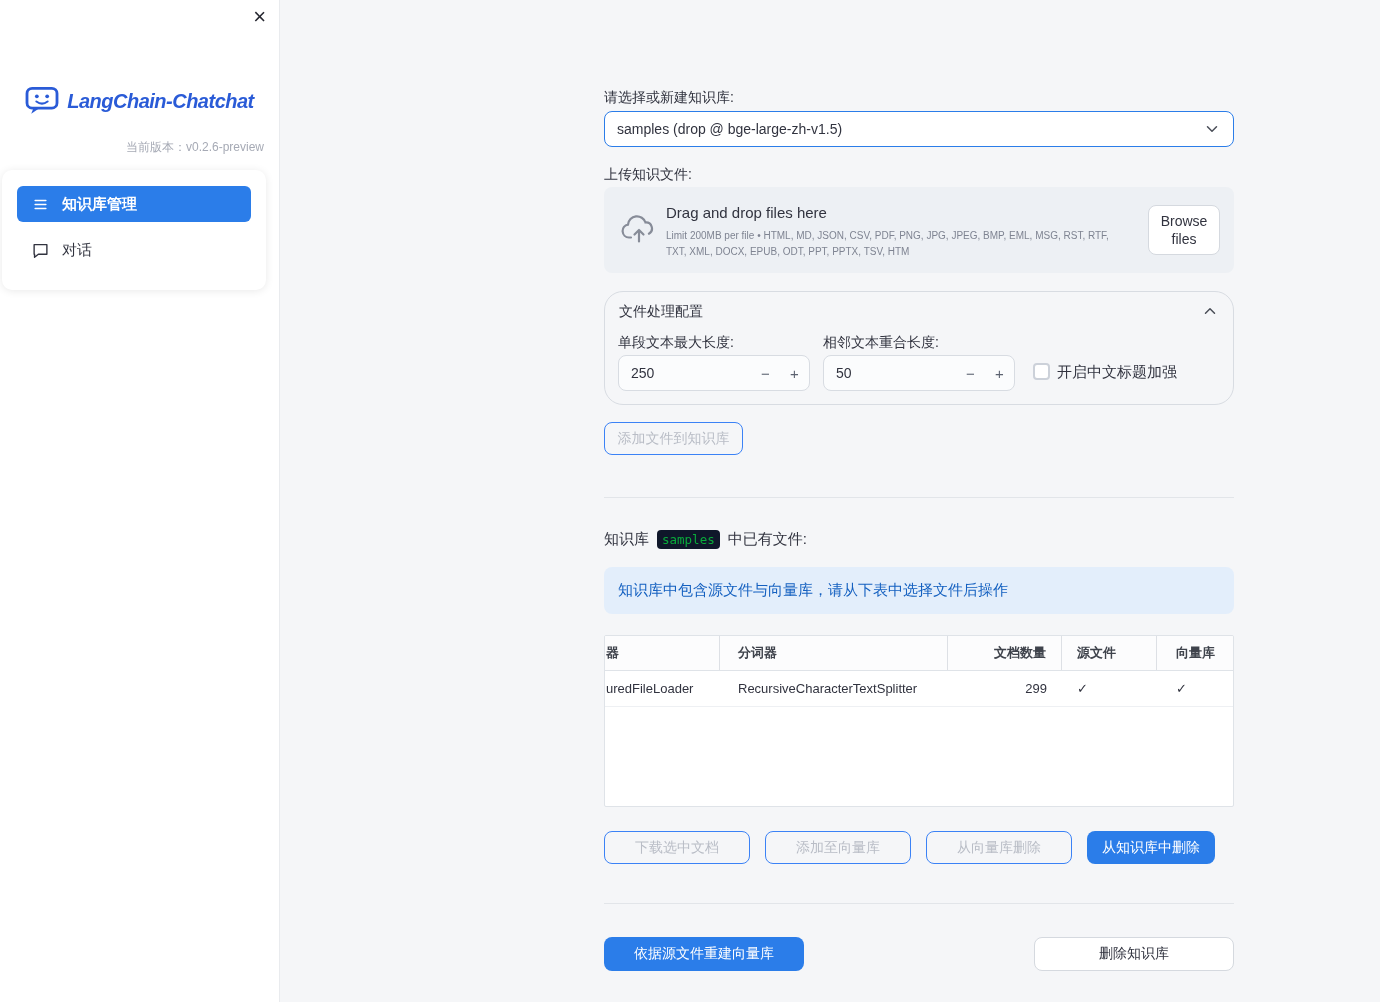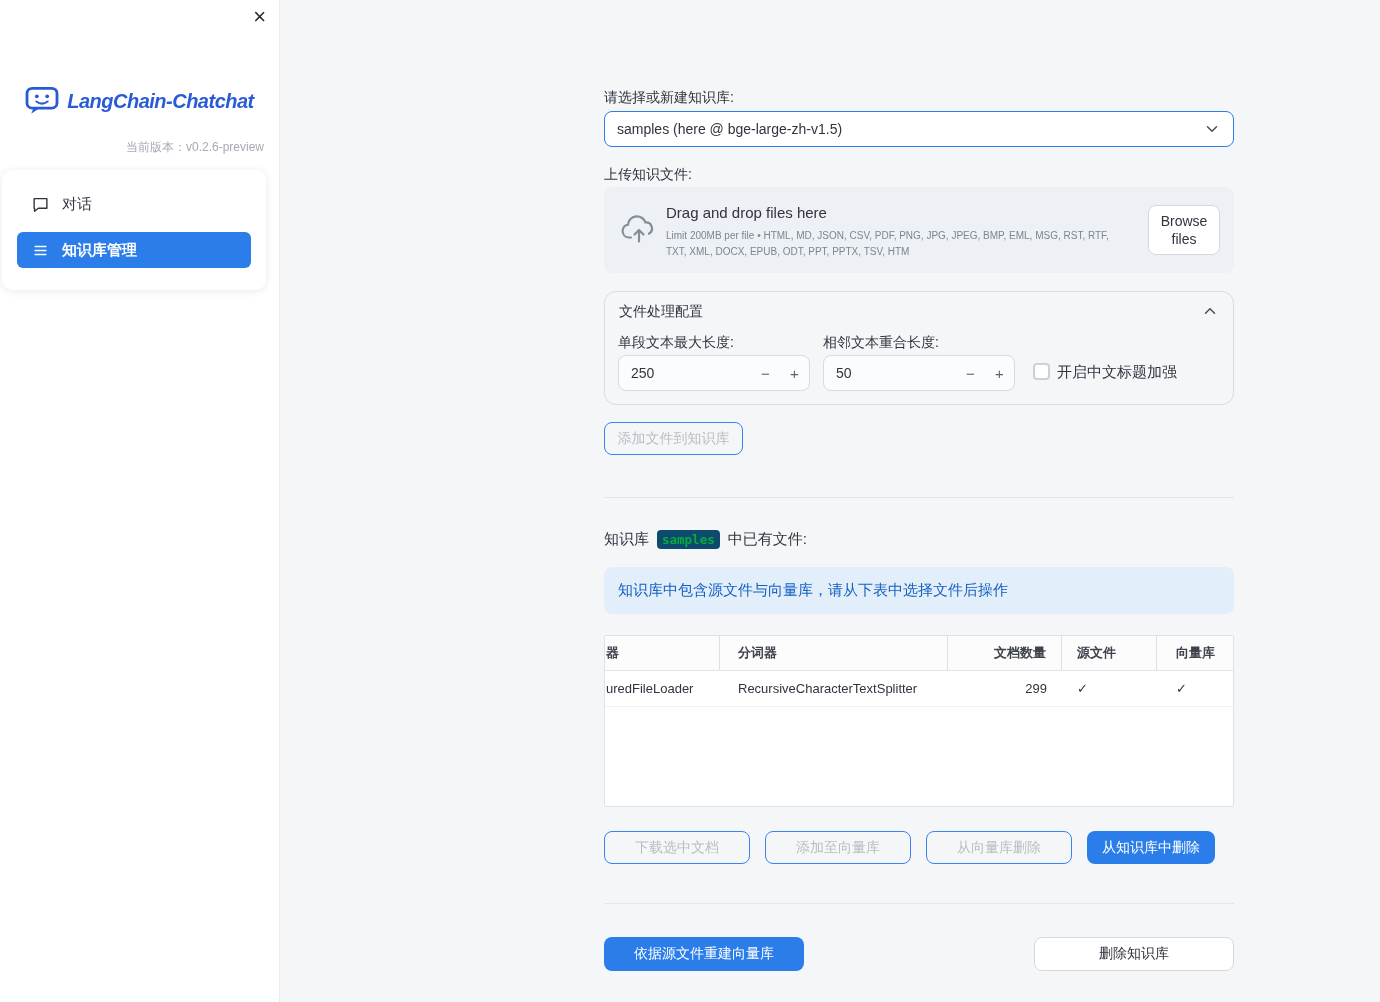--- a/index.html
+++ b/index.html
@@ -76,21 +76,21 @@
   .browse-btn {
     position:absolute; right:14px; top:18px; width:72px; height:50px;
     background:#fff; border:1px solid #d5d9df; border-radius:8px;
     font-size:14px; color:#31333f;
     display:flex; align-items:center; justify-content:center; text-align:center;
     padding:4px; line-height:18px;
   }
 
   .expander {
     top:285px; left:0; width:630px; height:114px;
-    border:1px solid #d8dce2; border-radius:12px;
+    border:1px solid #d8dce2; border-radius:19px;
   }
   .exp-title { position:absolute; left:14px; top:11px; font-size:14px; }
   .exp-chev { position:absolute; right:14px; top:10px; display:flex; }
   .num-label { position:absolute; top:42px; font-size:14px; }
   .numinput {
     position:absolute; top:63px; width:192px; height:36px;
     background:#fbfcfd; border:1px solid #d8dce2; border-radius:8px;
     display:flex; align-items:center; overflow:hidden;
   }
   .num-val { flex:1; padding-left:12px; font-size:14px; color:#31333f; }
@@ -113,21 +113,21 @@
   .btn.primary   { background:var(--accent,#2b7de9); border:none; color:#fff; }
 
   .divider { position:absolute; left:0; width:630px; height:1px; background:#e2e5e9; }
 
   .files-line {
     top:524px; left:0; display:flex; align-items:center; gap:8px; font-size:15px;
   }
   .code-chip {
     font-family:"DejaVu Sans Mono","Liberation Mono",monospace;
     font-size:12.5px; color:var(--code-green,#09ab3b);
-    background:#0c4a6e; border-radius:4px; padding:2px 5px;font-weight:bold;
+    background:#0f172a; border-radius:4px; padding:2px 5px;
   }
 
   .infobox {
     top:561px; left:0; width:630px; height:47px;
     background:var(--info-bg,#e3eefb); border-radius:8px;
     display:flex; align-items:center; padding:0 14px;
     color:var(--info-text,#1460c0); font-size:15px;
   }
 
   .dtable {
@@ -166,45 +166,45 @@
         <path d="M12 16.5 q6 4.5 12 0" fill="none" stroke="currentColor" stroke-width="2.2" stroke-linecap="round"></path>
         <path d="M9 23.5 L6.5 29.5 L15.5 23.5 Z" fill="currentColor"></path>
       </svg>
     </span>
     <span class="logo-text" data-interactable="false">LangChain-Chatchat</span>
   </div>
 
   <div class="version" data-interactable="false">当前版本：v0.2.6-preview</div>
 
   <div class="menu-card" data-interactable="false">
+    <div class="menu-item selected" data-interactable="true">
+      <span class="mi-icon" data-interactable="false">
+        <svg width="17" height="17" viewBox="0 0 16 16">
+          <path d="M3 4.2h10M3 8h10M3 11.8h10" fill="none" stroke="#ffffff" stroke-width="1.5" stroke-linecap="round"></path>
+        </svg>
+      </span>
+      <span data-interactable="false">知识库管理</span>
+    </div>
     <div class="menu-item" data-interactable="true">
       <span class="mi-icon" data-interactable="false">
         <svg width="17" height="17" viewBox="0 0 16 16">
           <path d="M2 2.5h12v9H6l-3.6 2.9V11.5H2z" fill="none" stroke="#31333f" stroke-width="1.3" stroke-linejoin="round"></path>
         </svg>
       </span>
       <span data-interactable="false">对话</span>
     </div>
-    <div class="menu-item selected" data-interactable="true">
-      <span class="mi-icon" data-interactable="false">
-        <svg width="17" height="17" viewBox="0 0 16 16">
-          <path d="M3 4.2h10M3 8h10M3 11.8h10" fill="none" stroke="#ffffff" stroke-width="1.5" stroke-linecap="round"></path>
-        </svg>
-      </span>
-      <span data-interactable="false">知识库管理</span>
-    </div>
   </div>
 </div>
 
 <div class="content" data-interactable="false">
 
   <div class="abs widget-label" style="top:83px; left:0;" data-interactable="false">请选择或新建知识库:</div>
 
   <div class="abs selectbox" data-interactable="true">
-    <span data-interactable="false">samples (here @ bge-large-zh-v1.5)</span>
+    <span data-interactable="false">samples (drop @ bge-large-zh-v1.5)</span>
     <span class="chev" data-interactable="false">
       <svg width="18" height="18" viewBox="0 0 24 24">
         <path d="M6 9l6 6 6-6" fill="none" stroke="#4a4e58" stroke-width="2" stroke-linecap="round" stroke-linejoin="round"></path>
       </svg>
     </span>
   </div>
 
   <div class="abs widget-label" style="top:160px; left:0;" data-interactable="false">上传知识文件:</div>
 
   <div class="abs uploader" data-interactable="true">

